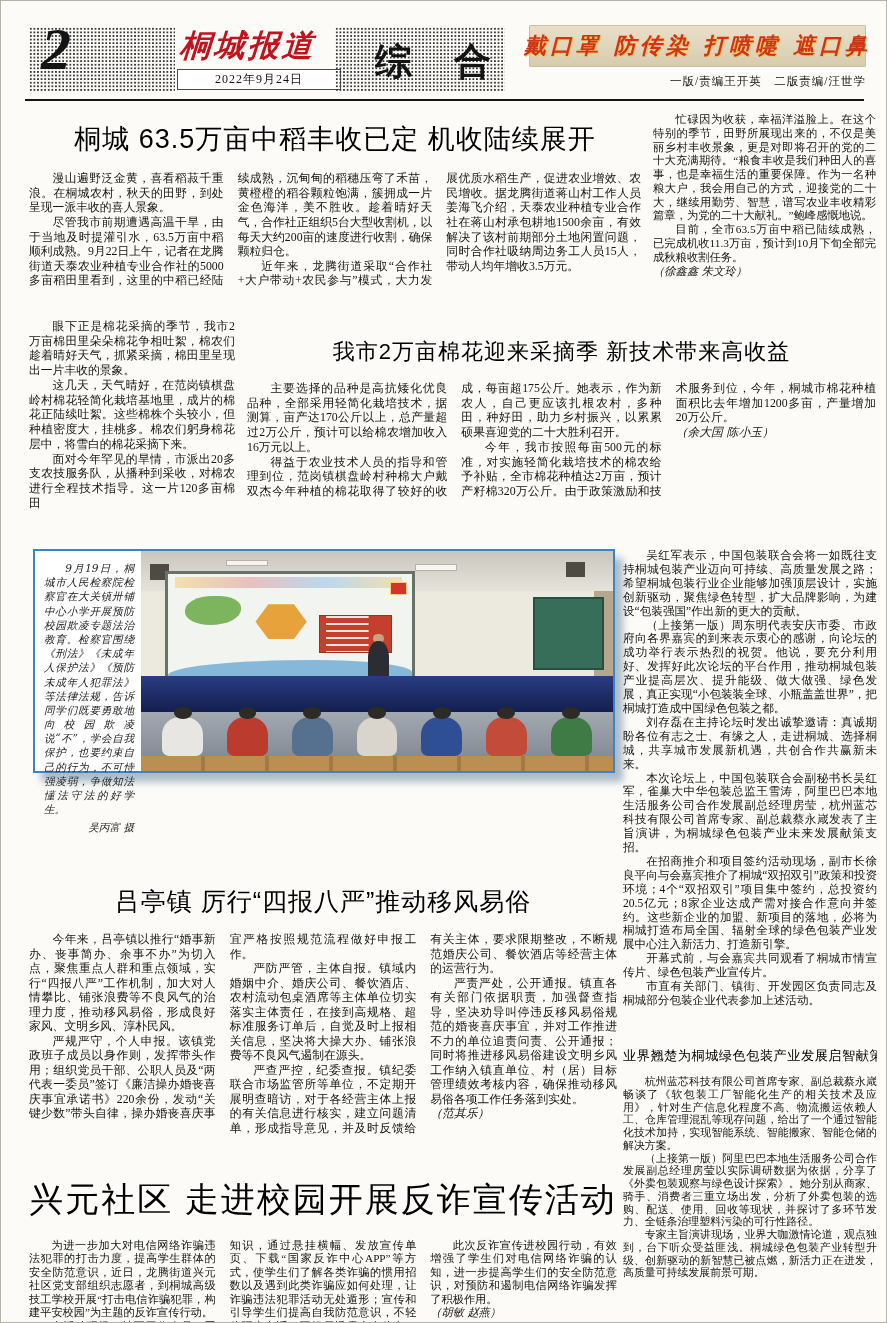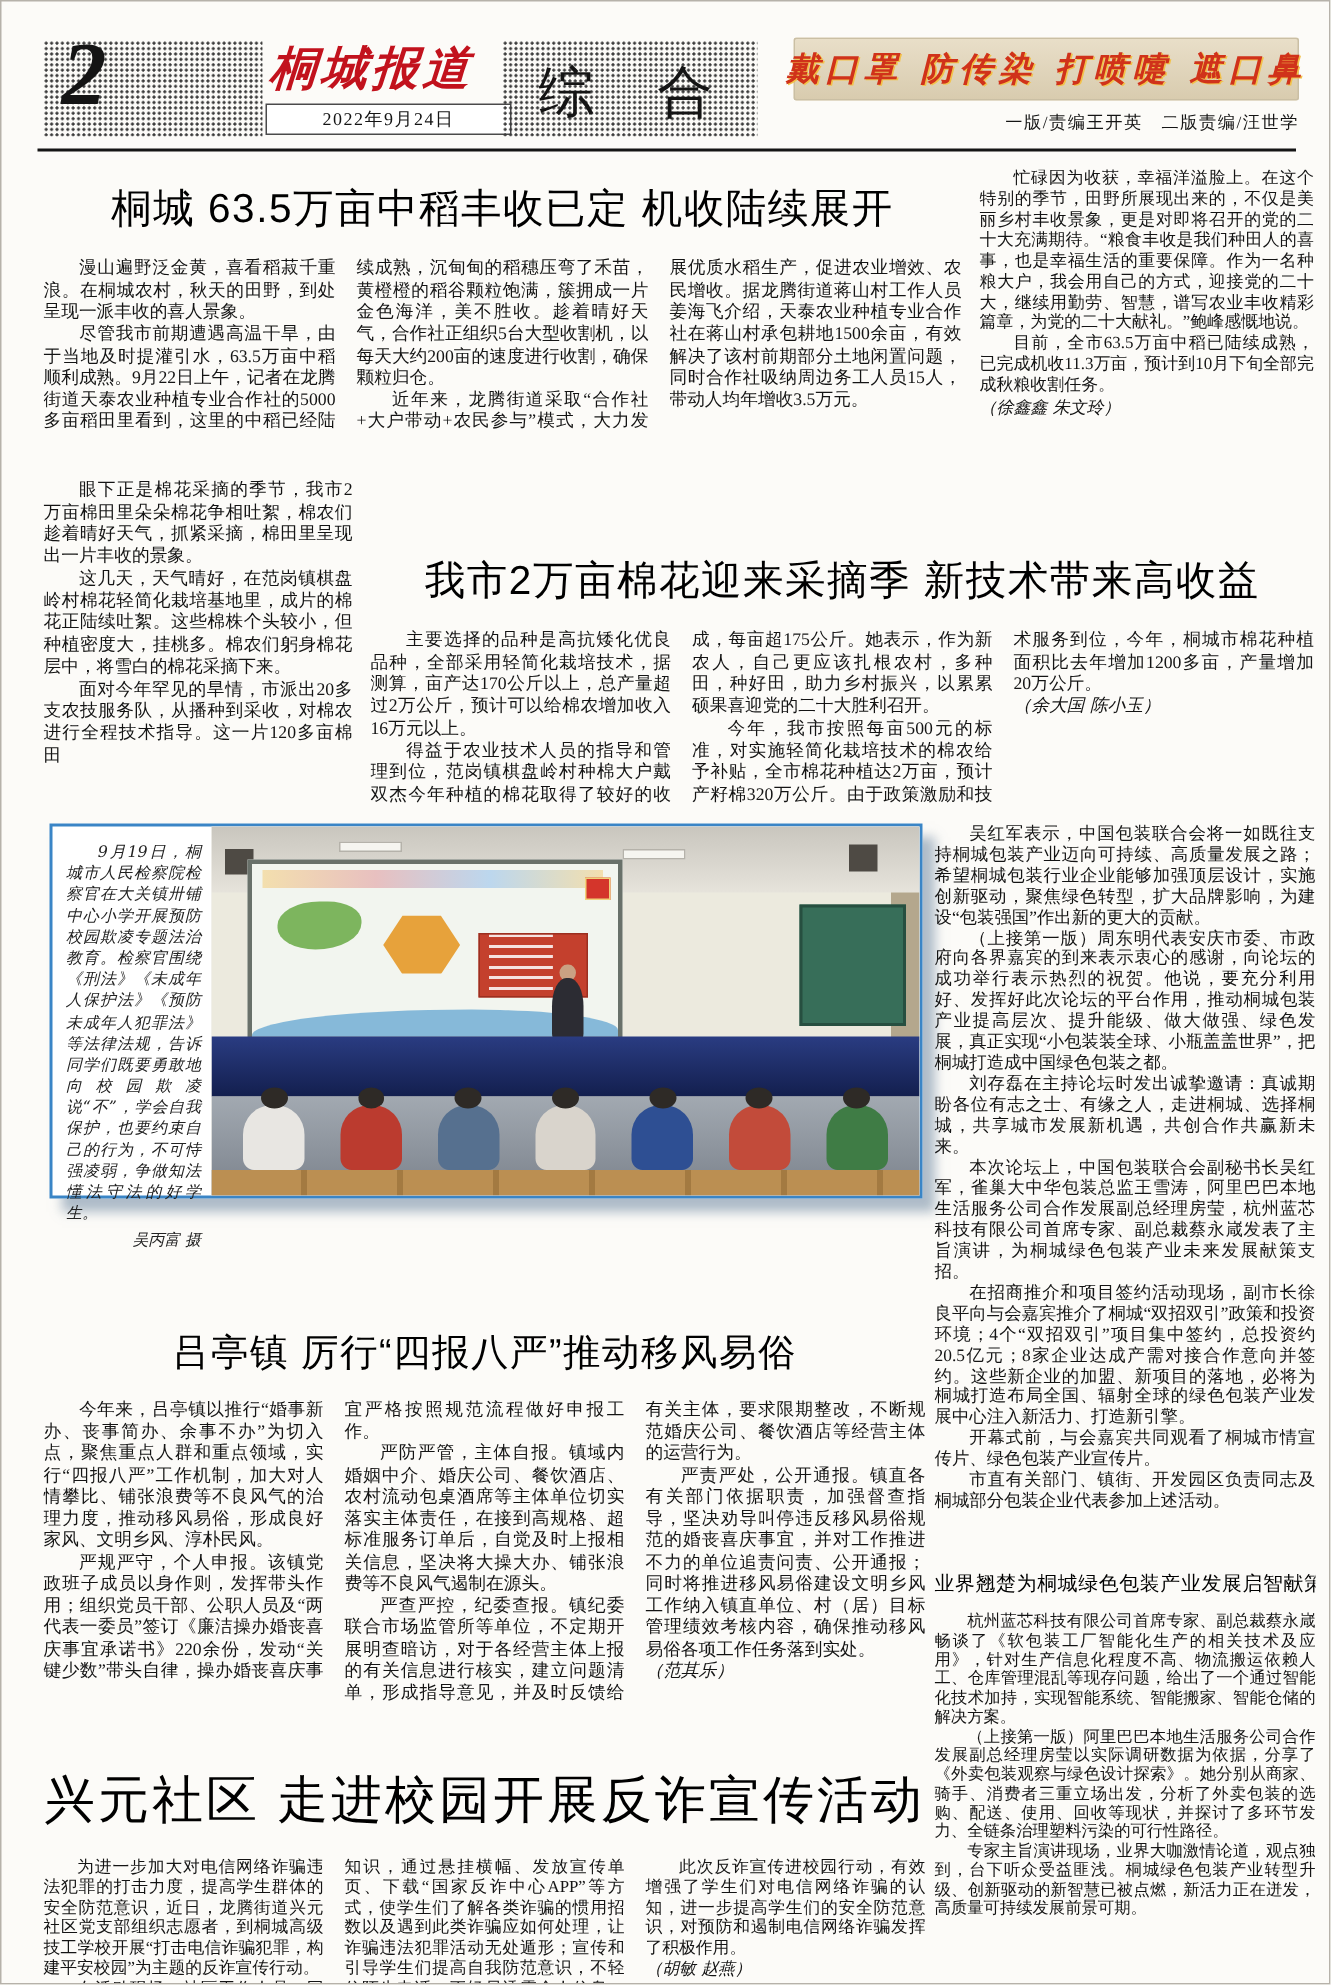--- a/index.html
+++ b/index.html
@@ -13,22 +13,22 @@
 
   
   #dotsA { position:absolute; left:28px; top:26px; width:146px; height:64px; }
   #pageNum { position:absolute; left:40px; top:14px; font-size:60px; font-weight:bold; font-style:italic; font-family:"Liberation Serif",serif; }
   #masthead { position:absolute; left:172px; top:24px; width:150px; height:42px; text-align:center;
     color:#c2121d; font-size:31px; font-weight:bold; font-style:italic; letter-spacing:3px; transform:skewX(-4deg);
     font-family:"DejaVu Serif", serif; }
   #dateBox { position:absolute; left:176px; top:68px; width:164px; height:21px; border:1px solid #4a4a4a;
     background:#fff; font-size:12px; text-align:center; line-height:19px; letter-spacing:1px; }
   #dotsB { position:absolute; left:334px; top:26px; width:170px; height:64px; }
-  #sectionLabel { position:absolute; left:341px; top:36px; width:150px; text-align:center;
-    font-family:"Liberation Sans", sans-serif; font-weight:normal; font-size:37px; letter-spacing:16px; text-indent:16px; }
+  #sectionLabel { position:absolute; left:356px; top:36px; width:150px; text-align:right;
+    font-family:"Liberation Sans", sans-serif; font-weight:bold; font-size:37px; letter-spacing:16px; text-indent:16px; }
   #banner { position:absolute; left:528px; top:24px; width:337px; height:42px; border-radius:2px;
     background:linear-gradient(180deg,#e9dfc9,#d8cbae); box-shadow:inset 0 0 0 1px #cabfa4;
     display:flex; align-items:center; justify-content:center; }
   #slogan { font-size:22px; font-weight:bold; color:#d0321a; letter-spacing:4px; font-style:italic;
     font-family:"DejaVu Serif", serif; text-shadow:1px 1px 0 #f2c24a; white-space:nowrap; }
   #editors { position:absolute; left:500px; top:73px; width:365px; text-align:right; font-size:11.5px; letter-spacing:1px; }
   #hdrRule { position:absolute; left:24px; top:98px; width:839px; border-top:2.5px solid #151515; }
 
   
   .bodytext p { text-indent:2em; text-align:justify; }
@@ -41,25 +41,25 @@
   #riceLeft { position:absolute; left:28px; top:112px; width:612px; }
   #riceLeft h1 { font-size:27px; text-align:center; letter-spacing:1px; margin:8px 0 14px; }
   #riceCols { font-size:11.8px; line-height:1.24; height:130px; }
   #riceRight { position:absolute; left:652px; top:112px; width:223px; height:200px; overflow:hidden;
     font-size:11.3px; line-height:1.22; }
 
   
   #cottonLead { position:absolute; left:28px; top:318px; width:206px; height:228px; overflow:hidden;
     font-size:11.8px; line-height:1.25; }
   #cottonMain { position:absolute; left:246px; top:308px; width:629px; }
-  #cottonMain h2 { font-size:27px; text-align:center; letter-spacing:1px; margin:60px 0 14px; }
+  #cottonMain h2 { font-size:22px; text-align:center; letter-spacing:1px; margin:28px 0 14px; }
   #cottonCols { font-size:11.8px; line-height:1.25; height:122px; }
 
   
-  #photoBlock { position:absolute; left:32px; top:548px; width:582px; height:250px; background:#fff;
+  #photoBlock { position:absolute; left:32px; top:548px; width:582px; height:224px; background:#fff;
     border:2px solid #3a85c6; box-shadow:8px 9px 7px rgba(110,135,160,.55); display:flex; }
   #caption { width:106px; padding:10px 7px 6px 9px; font-size:10.6px; line-height:1.34;
     font-style:italic; font-family:"DejaVu Serif",serif; color:#222; }
   #caption .cap-text { text-indent:2em; text-align:justify; }
   #photoCredit { text-align:right; margin-top:4px; }
   #photo { position:relative; flex:1; overflow:hidden; background:#e8e5dd; }
   .ph-ceiling { position:absolute; left:0; top:0; width:100%; height:18%; background:linear-gradient(180deg,#c9c6be,#e6e3db); }
   .ph-light { position:absolute; width:9%; height:3%; background:#f6f5f0; border:1px solid #b5b2aa; }
   .ph-speaker { position:absolute; width:4%; height:7%; background:#4e4a44; }
   .ph-wall { position:absolute; left:0; top:18%; width:100%; height:40%; background:#eceade; }

